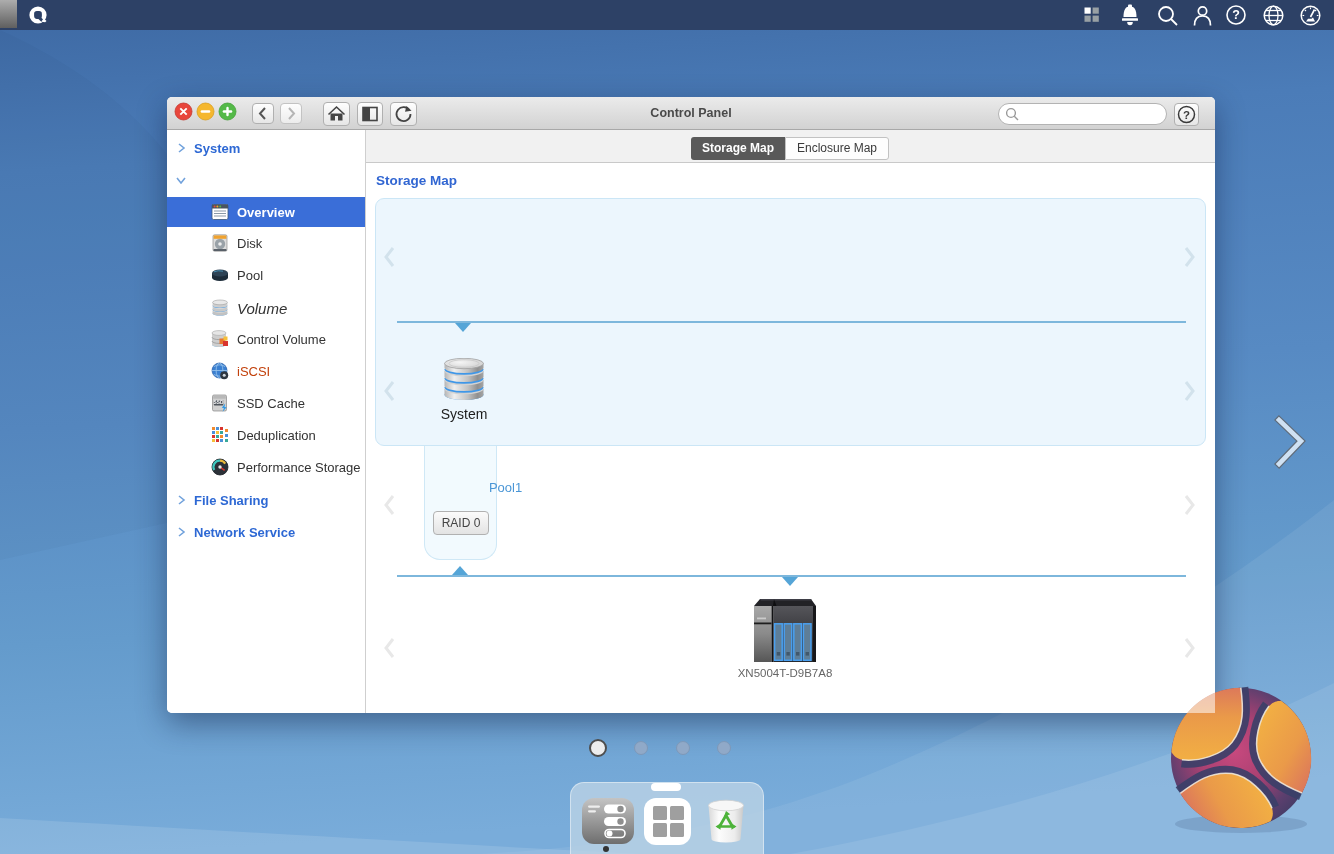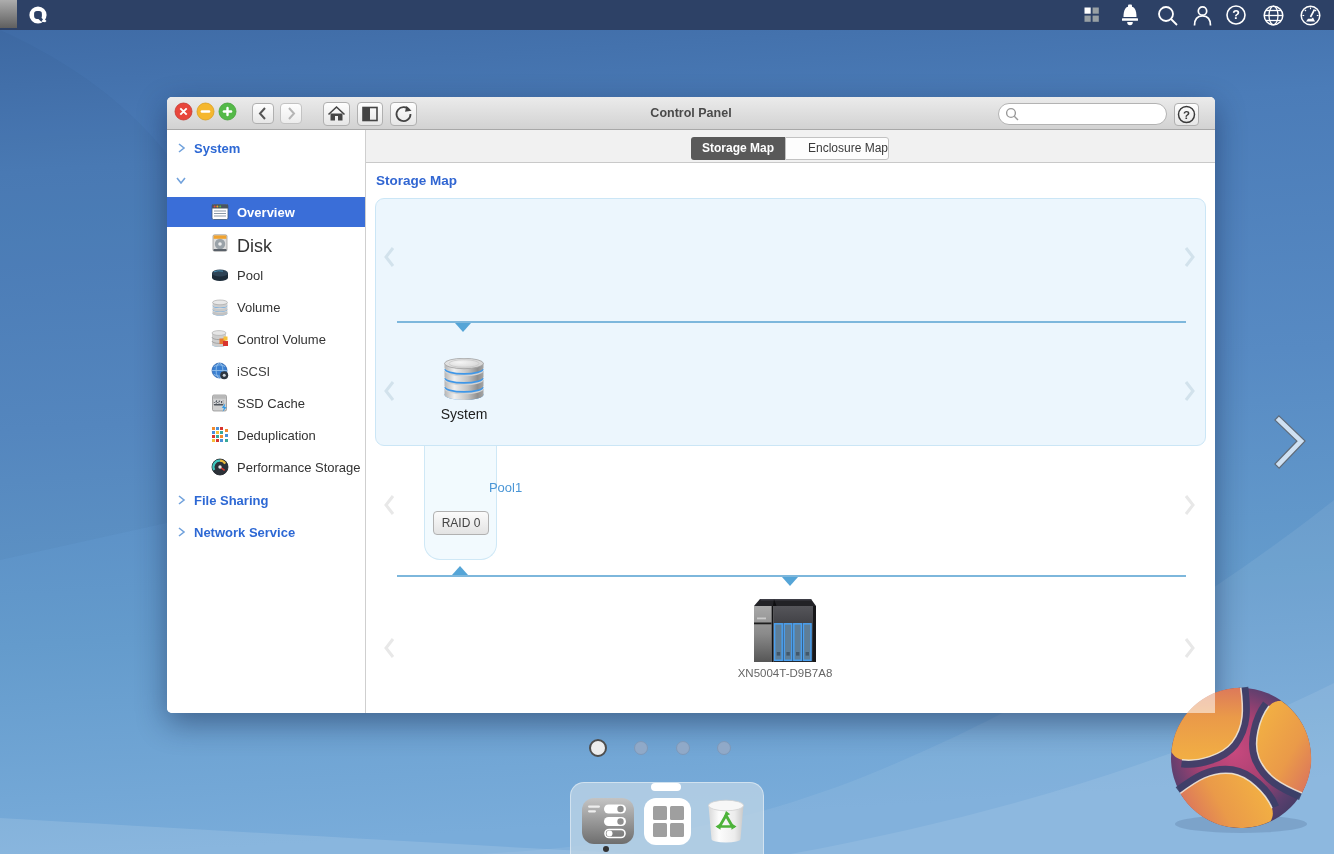--- a/index.html
+++ b/index.html
@@ -156,21 +156,21 @@
     </svg>
     <div class="abs" style="left:70px;top:108px;font-size:13px;font-weight:bold;color:#fff;">Overview</div>
 
     <svg class="abs" style="left:44px;top:137px" width="18" height="18" viewBox="0 0 18 18">
       <rect x="2" y="0.8" width="14" height="16.4" rx="1.5" fill="#dcdcdc" stroke="#909090" stroke-width="0.7"></rect>
       <rect x="2.6" y="1.4" width="12.8" height="3.4" fill="#f0a22e"></rect>
       <circle cx="9" cy="10" r="5.2" fill="#9aa2a8"></circle>
       <circle cx="9" cy="10" r="1.8" fill="#eeeeee"></circle>
       <rect x="2.6" y="15.2" width="12.8" height="1.6" fill="#3e4650"></rect>
     </svg>
-    <div class="abs" style="left:70px;top:139px;font-size:18px;color:#333;">Disk</div>
+    <div class="abs" style="left:70px;top:139px;font-size:13px;color:#333;">Disk</div>
 
     <svg class="abs" style="left:44px;top:169px" width="18" height="18" viewBox="0 0 18 18">
       <path d="M1,7 L1,11.5 A8,3.6 0 0 0 17,11.5 L17,7 Z" fill="#1d2c3a"></path>
       <ellipse cx="9" cy="7" rx="8" ry="3.6" fill="#2e4356"></ellipse>
       <path d="M3,5.8 A7,2.6 0 0 1 12,5.2" fill="none" stroke="#4aa0c8" stroke-width="0.8"></path>
     </svg>
     <div class="abs" style="left:70px;top:171px;font-size:13px;color:#333;">Pool</div>
 
     <svg class="abs" style="left:44px;top:201px" width="18" height="18" viewBox="0 0 18 18">
       <g>
@@ -178,21 +178,21 @@
         <path d="M1.6,12.4 L1.6,15.2 A7.4,2.4 0 0 0 16.4,15.2 L16.4,12.4 Z" fill="#c2c2c2"></path>
         <ellipse cx="9" cy="12.4" rx="7.4" ry="2.4" fill="#d8d8d8"></ellipse>
         <ellipse cx="9" cy="11.6" rx="7.4" ry="2.4" fill="#4aa0ea"></ellipse>
         <path d="M1.6,8.5 L1.6,11.3 A7.4,2.4 0 0 0 16.4,11.3 L16.4,8.5 Z" fill="#c8c8c8"></path>
         <ellipse cx="9" cy="8.5" rx="7.4" ry="2.4" fill="#d8d8d8"></ellipse>
         <ellipse cx="9" cy="7.7" rx="7.4" ry="2.4" fill="#4aa0ea"></ellipse>
         <path d="M1.6,4.4 L1.6,7.4 A7.4,2.4 0 0 0 16.4,7.4 L16.4,4.4 Z" fill="#cecece"></path>
         <ellipse cx="9" cy="4.4" rx="7.4" ry="2.4" fill="#e8e8e8" stroke="#a0a0a0" stroke-width="0.6"></ellipse>
       </g>
     </svg>
-    <div class="abs" style="left:70px;top:203px;font-size:13px;color:#333;">Volume</div>
+    <div class="abs" style="left:70px;top:203px;font-size:15px;color:#333;font-style:italic;">Volume</div>
 
     <svg class="abs" style="left:44px;top:233px" width="18" height="18" viewBox="0 0 18 18">
       <ellipse cx="8" cy="14.5" rx="7" ry="2.4" fill="#58aee8"></ellipse>
       <path d="M1,3 L1,14.5 A7,2.4 0 0 0 15,14.5 L15,3 Z" fill="#cecece"></path>
       <path d="M1,7.2 a7,2.4 0 0 0 14,0 M1,11 a7,2.4 0 0 0 14,0" fill="none" stroke="#9a9a9a" stroke-width="0.8"></path>
       <ellipse cx="8" cy="3" rx="7" ry="2.4" fill="#e6e6e6" stroke="#a8a8a8" stroke-width="0.6"></ellipse>
       <rect x="8.5" y="8.5" width="5.5" height="5.5" fill="#e8762e"></rect>
       <rect x="12" y="11" width="5" height="5" fill="#d8342e"></rect>
       <rect x="12.5" y="6.5" width="4" height="4" fill="#f5c03a"></rect>
     </svg>
@@ -200,21 +200,21 @@
 
     <svg class="abs" style="left:44px;top:265px" width="18" height="18" viewBox="0 0 18 18">
       <circle cx="8.5" cy="8.5" r="7.5" fill="#3a7fd0"></circle>
       <circle cx="8.5" cy="8.5" r="7.5" fill="none" stroke="#2a5fa8" stroke-width="0.7"></circle>
       <ellipse cx="8.5" cy="8.5" rx="3.4" ry="7.5" fill="none" stroke="#9cc6ee" stroke-width="0.8"></ellipse>
       <line x1="1" y1="8.5" x2="16" y2="8.5" stroke="#9cc6ee" stroke-width="0.8"></line>
       <path d="M3,4.5 a9,7 0 0 1 11,0 M3,12.5 a9,7 0 0 0 11,0" fill="none" stroke="#9cc6ee" stroke-width="0.8"></path>
       <circle cx="13.2" cy="13.2" r="4" fill="#2e3640"></circle>
       <circle cx="13.2" cy="13.2" r="1.5" fill="#cfd6dd"></circle>
     </svg>
-    <div class="abs" style="left:70px;top:267px;font-size:13px;color:#404040;">iSCSI</div>
+    <div class="abs" style="left:70px;top:267px;font-size:13px;color:#c2410c;">iSCSI</div>
 
     <svg class="abs" style="left:44px;top:297px" width="18" height="18" viewBox="0 0 18 18">
       <rect x="1.5" y="1" width="14" height="16" rx="1.5" fill="#d0d0d0" stroke="#868686" stroke-width="0.7"></rect>
       <rect x="2.2" y="1.7" width="12.6" height="3" fill="#b8b8b8"></rect>
       <rect x="2.8" y="6" width="9.5" height="5.5" rx="0.8" fill="#4e545c"></rect>
       <text x="7.5" y="10.4" font-size="4.8" font-weight="bold" fill="#fff" text-anchor="middle" font-family="Liberation Sans">SSD</text>
       <path d="M14.2,9.5 L10.8,13.8 L12.9,14.1 L11.6,17.8 L15.6,13.2 L13.5,12.9 Z" fill="#2e9ae8"></path>
     </svg>
     <div class="abs" style="left:70px;top:299px;font-size:13px;color:#333;">SSD Cache</div>
 
@@ -253,21 +253,21 @@
         <path d="M4,2 L9,6 L4,10" fill="none" stroke="#72a2dc" stroke-width="1.6"></path>
       </svg>
     <div class="abs" style="left:27px;top:396px;font-size:13px;font-weight:bold;color:#2d68d4;">File Sharing</div>
     <svg class="abs" style="left:8px;top:429px" width="12" height="12" viewBox="0 0 12 12">
         <path d="M4,2 L9,6 L4,10" fill="none" stroke="#72a2dc" stroke-width="1.6"></path>
       </svg>
     <div class="abs" style="left:27px;top:428px;font-size:13px;font-weight:bold;color:#2d68d4;">Network Service</div>
 
     <div class="abs" style="left:199px;top:33px;width:849px;height:33px;background:#f1f1f1;border-bottom:1px solid #c9c9c9;box-sizing:border-box;"></div>
     <div class="abs" style="left:524px;top:40px;width:94px;height:23px;background:#595959;border-radius:3px 0 0 3px;color:#fff;font-weight:bold;font-size:12px;text-align:center;line-height:23px;">Storage Map</div>
-    <div class="abs" style="left:618px;top:40px;width:104px;height:23px;background:#fdfdfd;border:1px solid #c2c2c2;box-sizing:border-box;border-radius:0 3px 3px 0;color:#3a3a3a;font-size:12px;text-align:right;line-height:21px;">Enclosure Map</div>
+    <div class="abs" style="left:618px;top:40px;width:104px;height:23px;background:#fdfdfd;border:1px solid #c2c2c2;box-sizing:border-box;border-radius:0 3px 3px 0;color:#3a3a3a;font-size:12px;text-align:center;line-height:21px;">Enclosure Map</div>
 
     <div class="abs" style="left:209px;top:76px;font-size:13.5px;font-weight:bold;color:#3166d2;">Storage Map</div>
 
     <div class="abs" style="left:208px;top:101px;width:831px;height:248px;background:#ecf6fd;border:1px solid #cbe6f6;border-radius:9px;box-sizing:border-box;"></div>
 
     <svg class="abs" style="left:216px;top:148px" width="13" height="24" viewBox="0 0 13 24">
         <path d="M10,3 L3,12 L10,21" fill="none" stroke="#d2e2ec" stroke-width="3"></path>
       </svg>
     <svg class="abs" style="left:1016px;top:148px" width="13" height="24" viewBox="0 0 13 24">
         <path d="M3,3 L10,12 L3,21" fill="none" stroke="#d2e2ec" stroke-width="3"></path>

